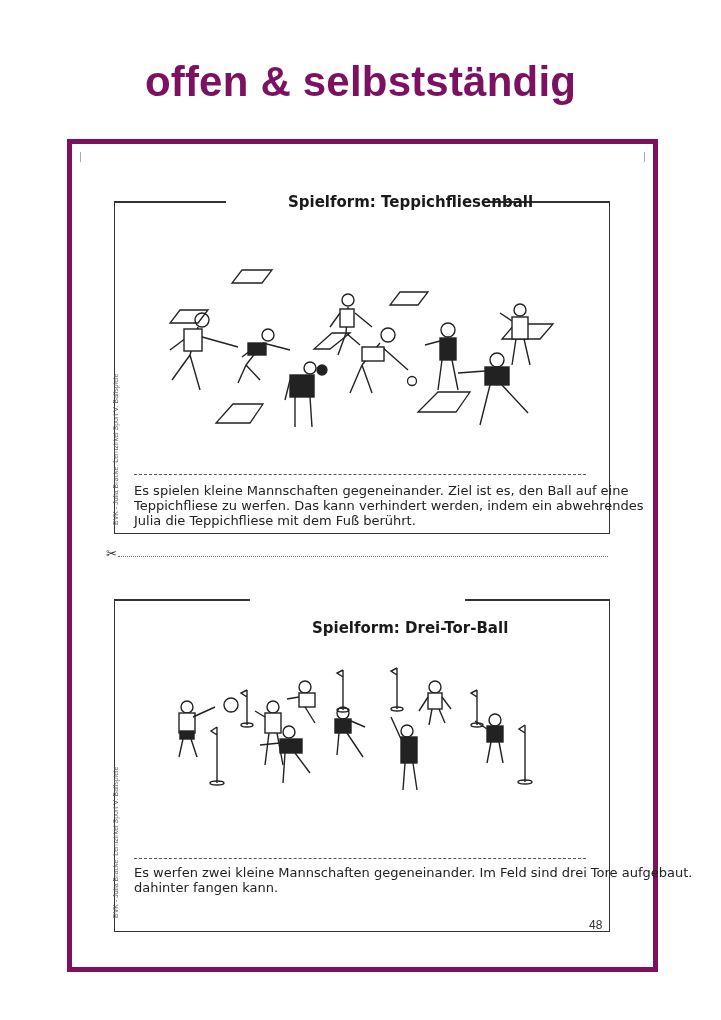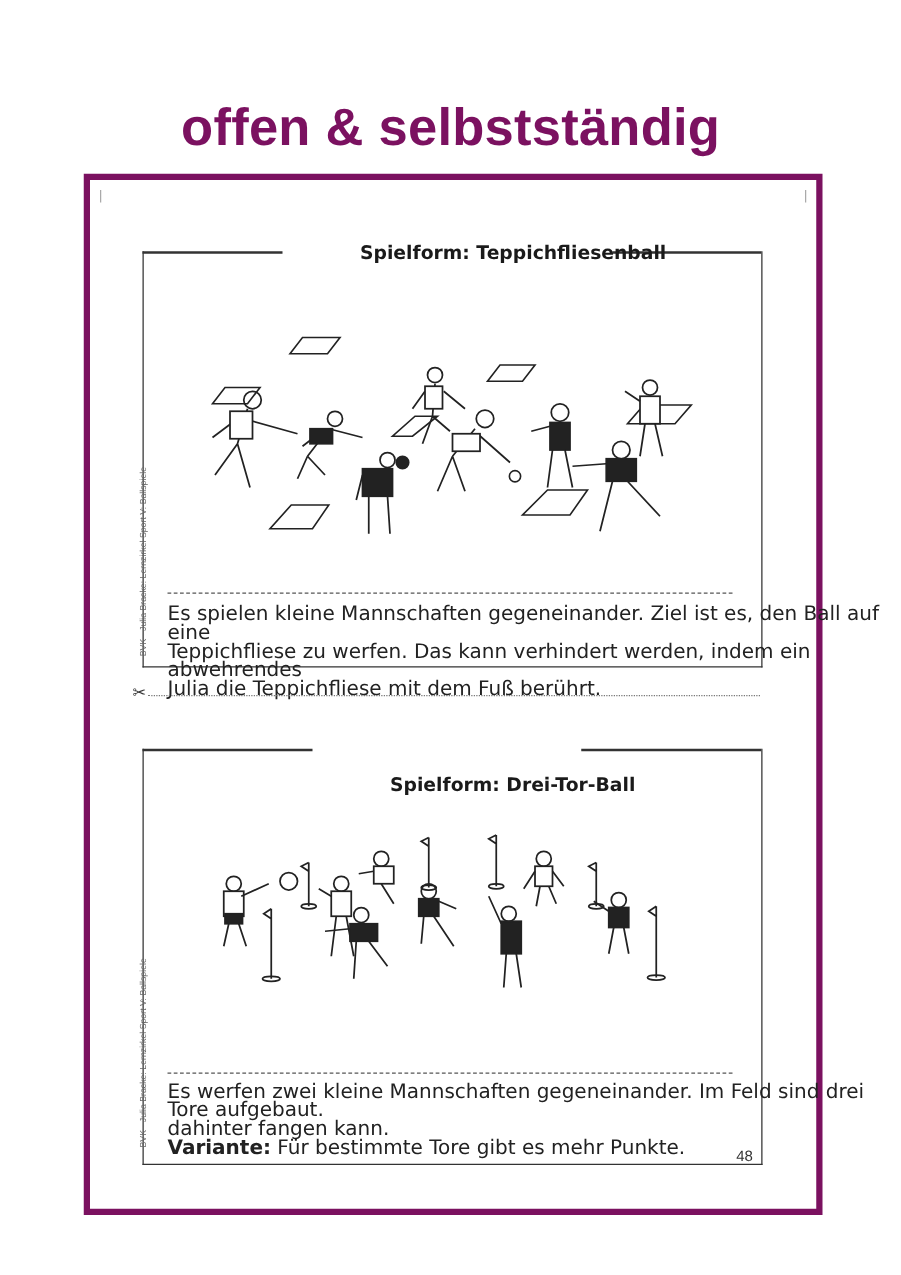--- a/index.html
+++ b/index.html
@@ -1,25 +1,25 @@
 <!DOCTYPE html>
 <html><head>
 <meta charset="utf-8">
 <style>
   html, body { margin:0; padding:0; background:#ffffff; }
   body { width:721px; height:1020px; position:relative; overflow:hidden; font-family:"Liberation Sans", sans-serif; color:#222; }
-  .main-title { position:absolute; left:0; width:721px; top:58px; text-align:center; font-family:"Liberation Sans", sans-serif; font-weight:bold; font-size:42px; color:#7b1160; letter-spacing:0.2px;margin-top:20px; }
+  .main-title { position:absolute; left:0; width:721px; top:58px; text-align:center; font-family:"Liberation Sans", sans-serif; font-weight:bold; font-size:42px; color:#7b1160; letter-spacing:0.2px; }
   .frame { position:absolute; left:67px; top:139px; width:581px; height:823px; border:5px solid #7b1160; box-sizing:content-box; }
   .crop-mark { position:absolute; width:1px; height:10px; background:#aaa; top:8px; }
   .card { position:absolute; border:1.5px solid #333; border-top:none; background:#fff; }
   .card-topline { position:absolute; top:0; height:1.5px; background:#333; }
   .card-title { position:absolute; font-family:"DejaVu Sans", sans-serif; font-weight:bold; font-size:15px; color:#1a1a1a; white-space:nowrap; transform:translateY(-50%);margin-left:48px; }
   .sidetext { position:absolute; font-family:"Liberation Sans", sans-serif; font-size:7px; color:#666; transform:rotate(-90deg); transform-origin:left top; white-space:nowrap; }
   .dash { position:absolute; height:0; border-top:1.3px dashed #555; }
-  .desc { position:absolute; font-family:"DejaVu Sans", sans-serif; font-size:16px; line-height:15px; color:#222; }
+  .desc { position:absolute; font-family:"DejaVu Sans", sans-serif; font-size:13px; line-height:15px; color:#222; }
   .desc b { font-weight:bold; }
   .cutline { position:absolute; left:118px; top:556px; width:490px; border-top:1px dotted #777; }
   .scissors { position:absolute; left:106px; top:546px; font-size:13px; color:#333; }
   .page-num { position:absolute; left:589px; top:918px; font-size:12px; color:#333; }
   svg { position:absolute; overflow:visible; }
 </style>
 </head>
 <body>
 
 <div class="main-title">offen &amp; selbstständig</div>
@@ -147,17 +147,16 @@
         <rect x="322" y="61" width="16" height="16" fill="#222"></rect>
         <path d="M326 77 L322 98 M334 77 L338 98 M322 64 L310 56"></path>
     </g>
   </svg>
 
   <div class="sidetext" style="left:112px; top:918px;">BVK - Julia Bracke: Lernzirkel Sport V: Ballspiele</div>
   <div class="dash" style="left:134px; top:858px; width:452px;"></div>
   <div class="desc" style="left:134px; top:865px;">
     <div>Es werfen zwei kleine Mannschaften gegeneinander. Im Feld sind drei Tore aufgebaut.</div>
     <div>dahinter fangen kann.</div>
-    <div><b>Variante:</b><span> Für bestimmte Tore gibt es mehr Punkte.</span></div>
   </div>
 </div>
 
 <div class="page-num">48</div>
 
 </body></html>

